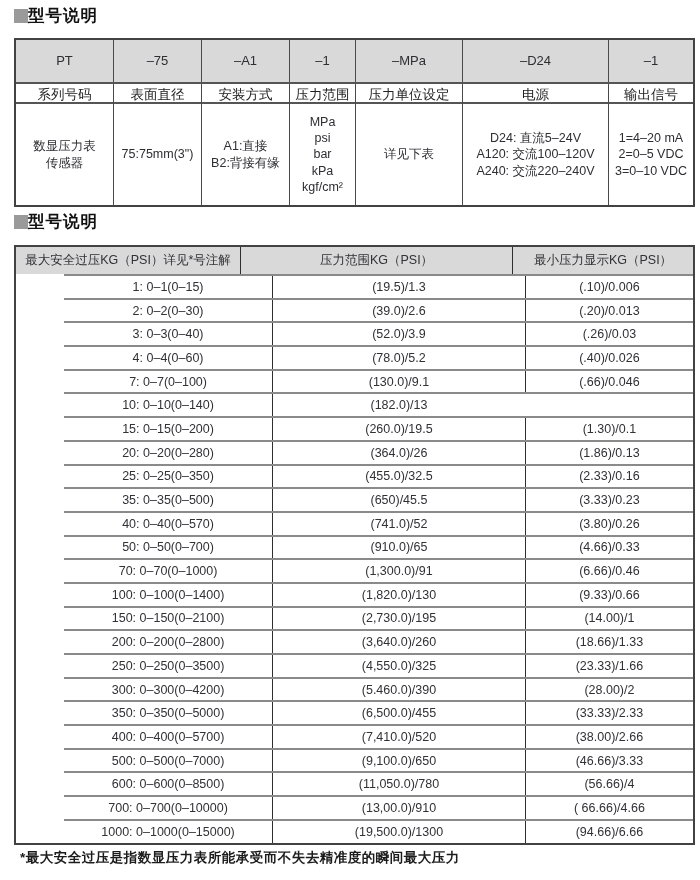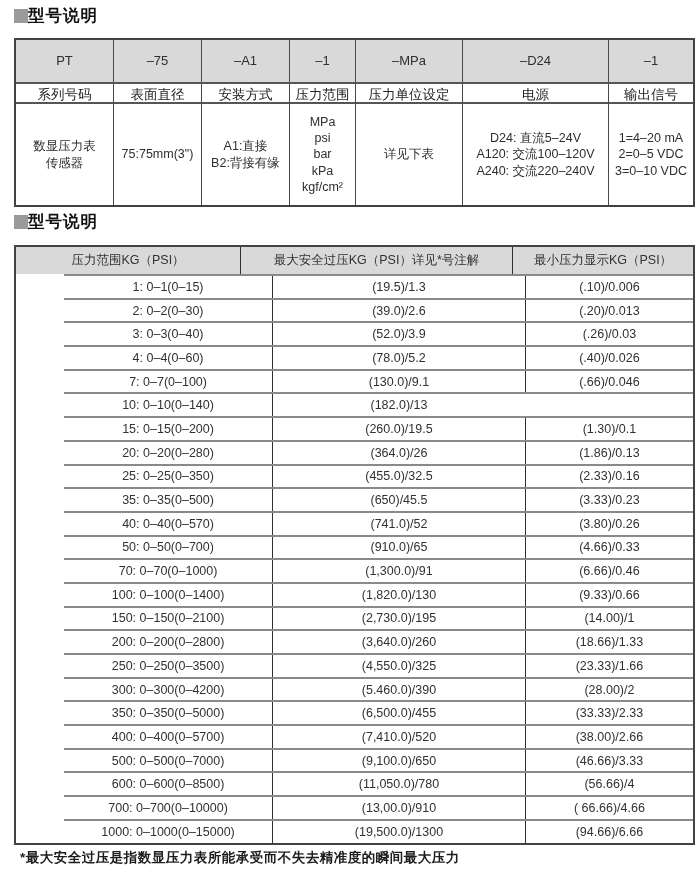--- a/index.html
+++ b/index.html
@@ -116,22 +116,22 @@
       </div>
   </div>
 
   <div class="section-title" id="section-title-2">
     <span class="sq"></span>
     <span class="t">型号说明</span>
   </div>
 
   <div class="tbl" id="pressure-table">
       <div class="trow2 head">
+        <div class="cell">最大安全过压KG（PSI）详见*号注解</div>
         <div class="cell">压力范围KG（PSI）</div>
-        <div class="cell">最大安全过压KG（PSI）详见*号注解</div>
         <div class="cell">最小压力显示KG（PSI）</div>
       </div>
       <div class="trow2">
         <div class="cell">1: 0–1(0–15)</div>
         <div class="cell">(19.5)/1.3</div>
         <div class="cell">(.10)/0.006</div>
       </div>
       <div class="trow2">
         <div class="cell">2: 0–2(0–30)</div>
         <div class="cell">(39.0)/2.6</div>

